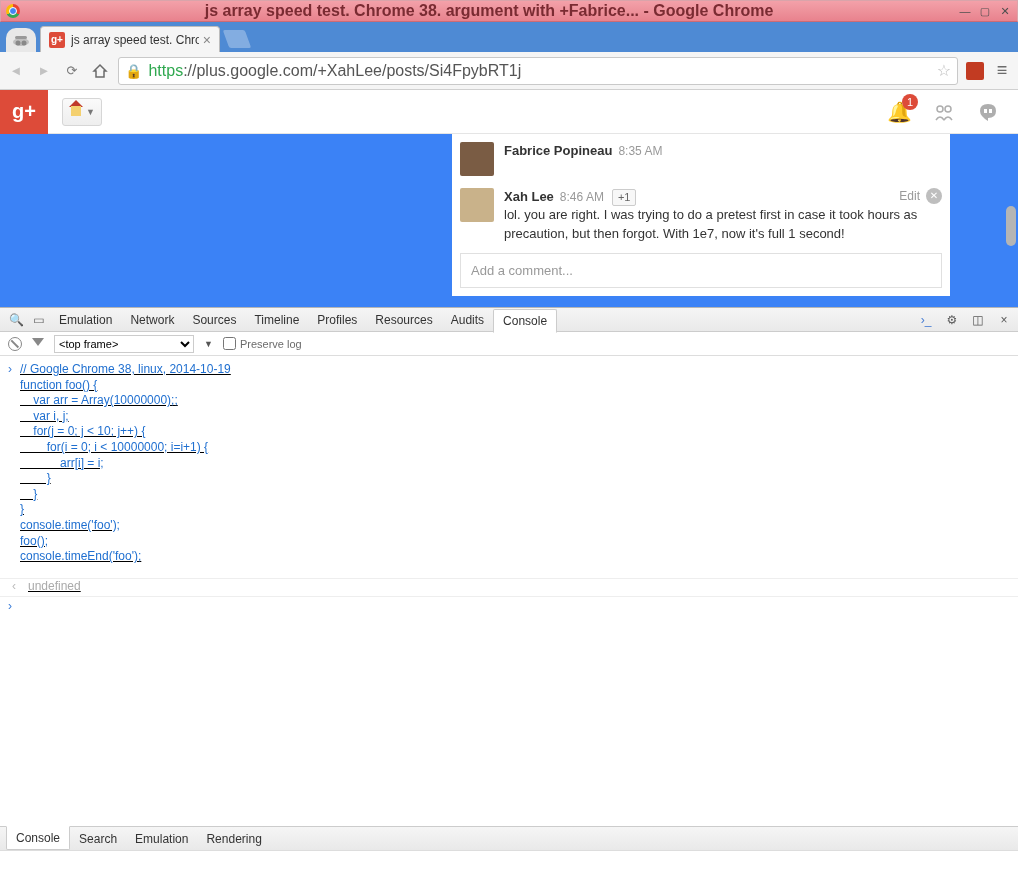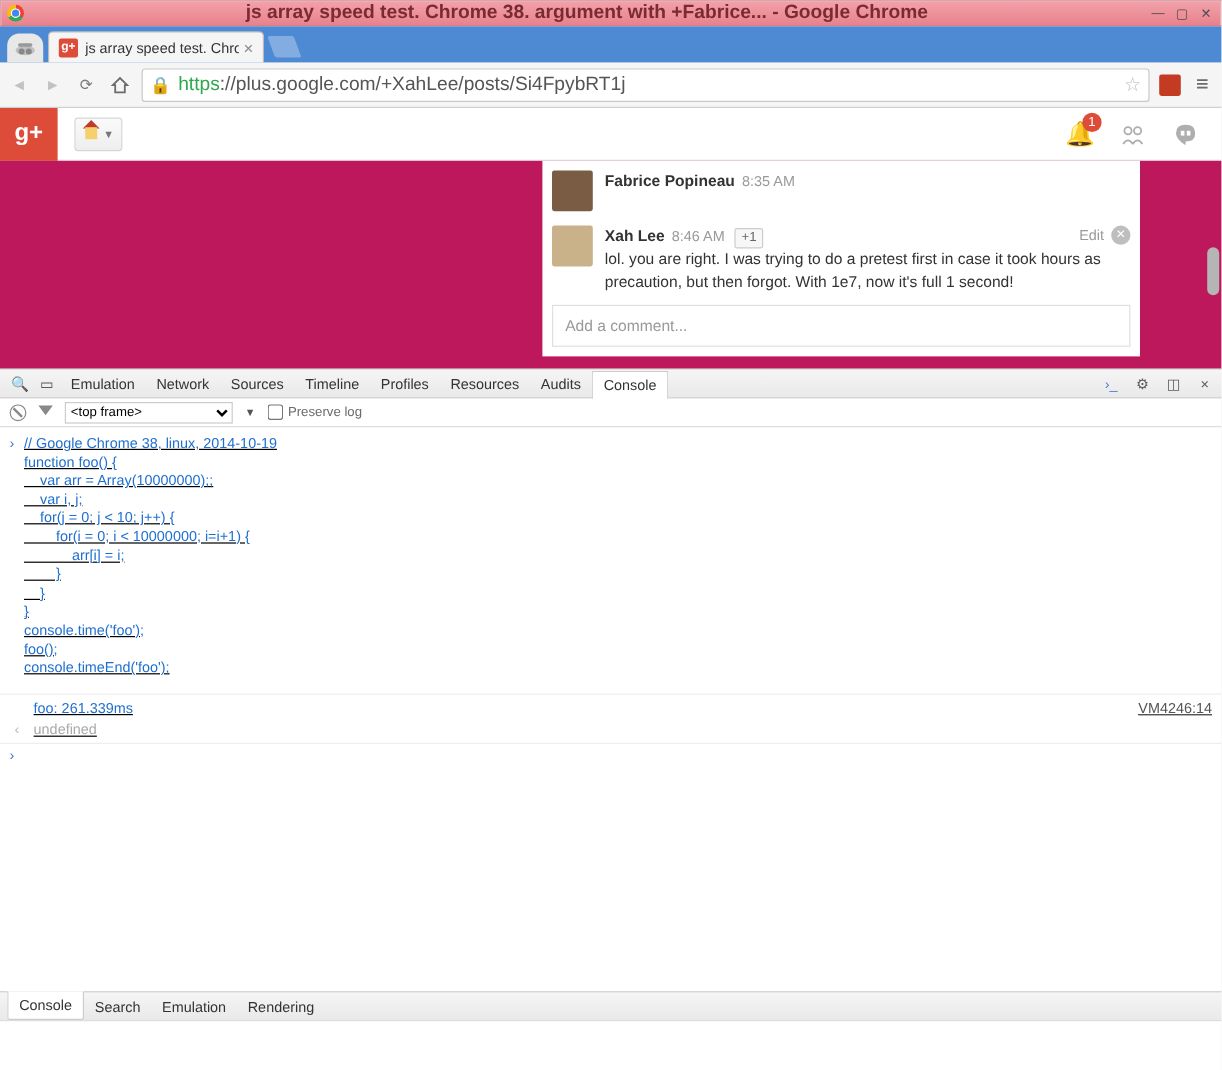--- a/index.html
+++ b/index.html
@@ -39,21 +39,21 @@
 .homebtn { margin-left:14px; width:40px; height:28px; border:1px solid #d6d6d6; border-radius:3px; display:flex; align-items:center; justify-content:center; gap:3px; background:linear-gradient(#fafafa,#eee); }
 .homebtn .house { width:14px; height:12px; position:relative; }
 .homebtn .house::before { content:""; position:absolute; top:-6px; left:0; border-left:7px solid transparent; border-right:7px solid transparent; border-bottom:7px solid #c0392b; }
 .homebtn .house::after { content:""; position:absolute; top:0; left:2px; width:10px; height:10px; background:#f4d06f; }
 .gplusbar .spacer { flex:1; }
 .gicon { width:28px; height:28px; margin-right:16px; color:#aeaeae; display:flex; align-items:center; justify-content:center; position:relative; }
 .bell { font-size:20px; }
 .badge { position:absolute; top:-4px; right:-4px; background:#dd4b39; color:#fff; border-radius:50%; width:16px; height:16px; font-size:11px; display:flex; align-items:center; justify-content:center; }
 
 
-.page { background:#be185d; height:173px; display:flex; justify-content:center; overflow:hidden; position:relative; }
+.page { background:#3b82f6; height:173px; display:flex; justify-content:center; overflow:hidden; position:relative; }
 .page .card { width:498px; background:#fff; padding:4px 8px 8px 8px; position:absolute; left:452px; top:-2px; }
 .comment { display:flex; gap:10px; padding:6px 0; }
 .avatar { width:34px; height:34px; background:#7a5c44; border-radius:2px; flex-shrink:0; }
 .avatar.b { background:#c9b28a; }
 .comment .body { flex:1; font-size:13px; line-height:1.4; color:#333; }
 .comment .name { font-weight:bold; color:#333; }
 .comment .time { color:#999; font-size:12px; margin-left:6px; }
 .plusone { display:inline-block; border:1px solid #ccc; border-radius:2px; padding:0 5px; font-size:11px; color:#666; margin-left:8px; background:#f7f7f7; }
 .comment .edit { float:right; color:#999; font-size:12px; }
 .comment .editx { float:right; width:16px; height:16px; background:#bebebe; border-radius:50%; color:#fff; font-size:10px; display:flex; align-items:center; justify-content:center; margin-left:6px; }
@@ -231,24 +231,20 @@
     for(j = 0; j &lt; 10; j++) {
         for(i = 0; i &lt; 10000000; i=i+1) {
             arr[i] = i;
         }
     }
 }
 console.time('foo');
 foo();
 console.timeEnd('foo');</span></div>
     <div class="sep"></div>
-    <div class="result">
-        <span>foo: 261.339ms</span>
-        <span class="source">VM4246:14</span>
-      </div>
     <div class="undef">undefined</div>
     <div class="prompt"></div>
   </div>
 
   <div class="dt-bottom">
     <div class="btab active">Console</div>
     <div class="btab">Search</div>
     <div class="btab">Emulation</div>
     <div class="btab">Rendering</div>
   </div>

